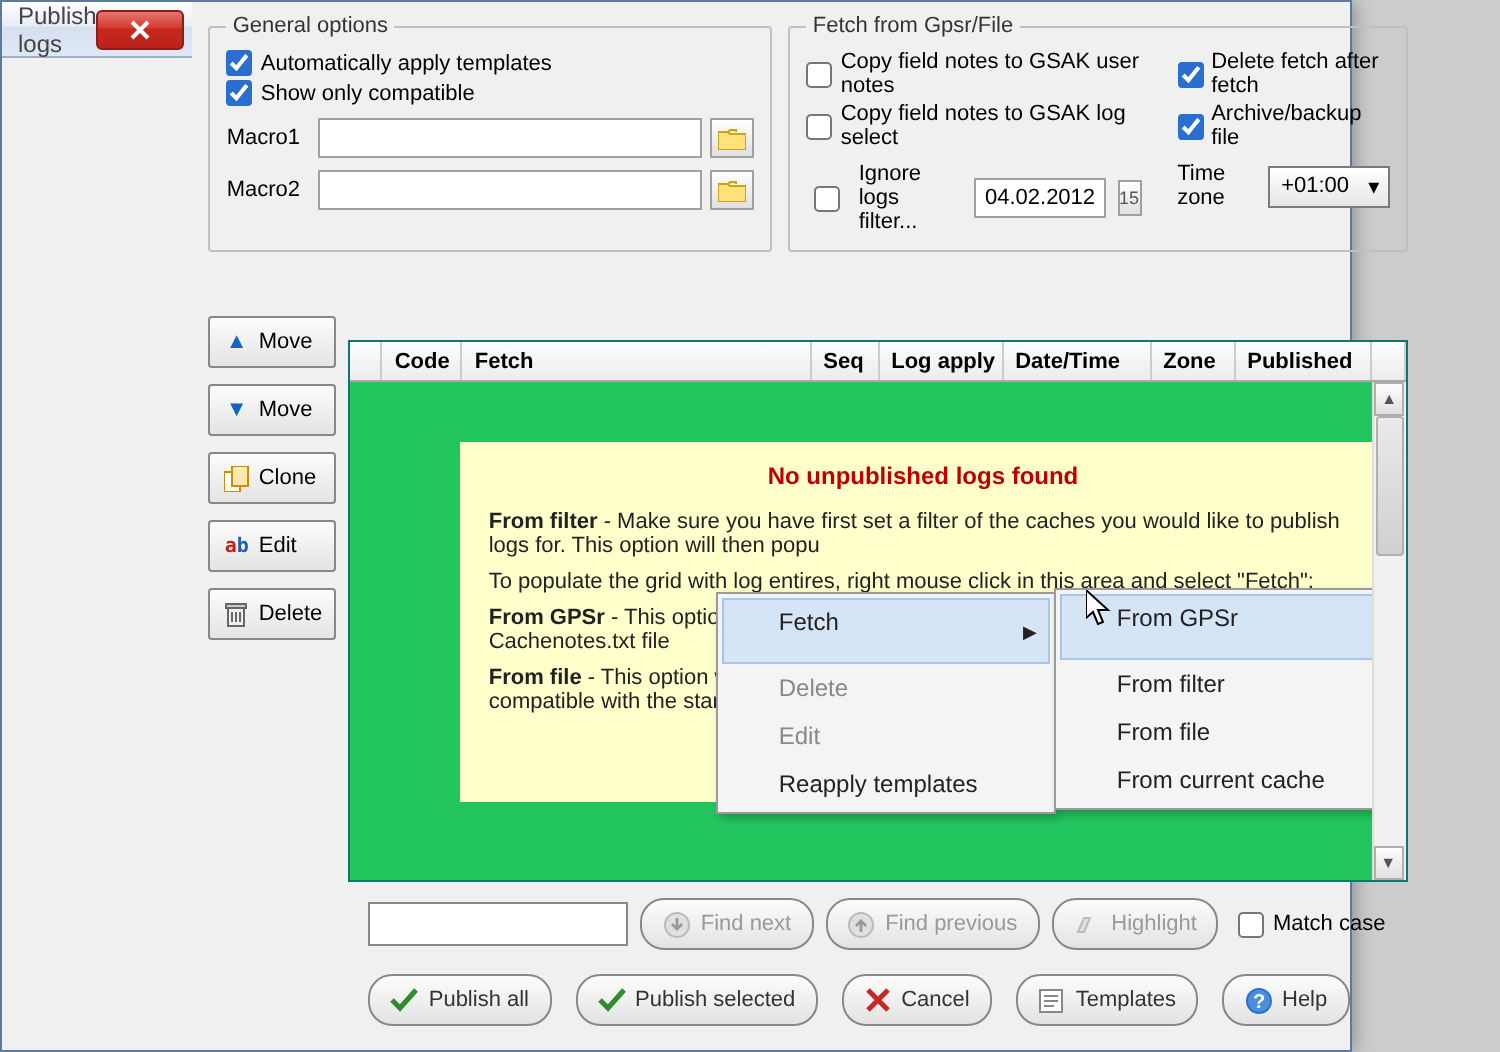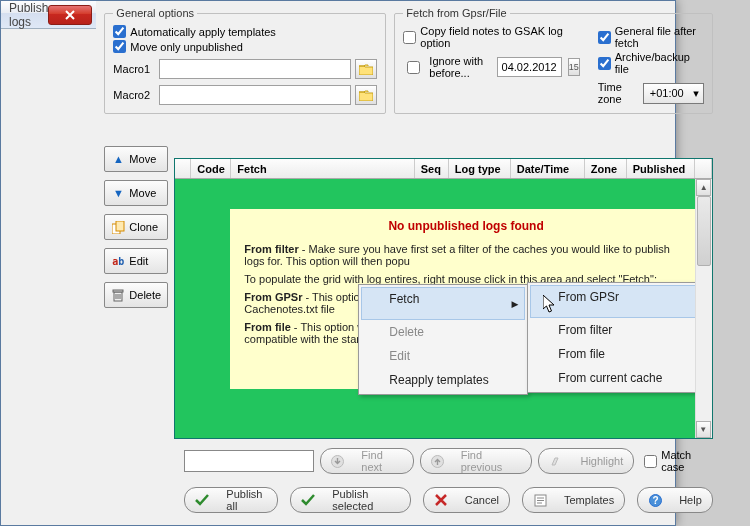--- a/index.html
+++ b/index.html
@@ -101,21 +101,21 @@
   }
   .ctx-item { padding:5px 22px 5px 28px; position:relative; white-space:nowrap; cursor:default;}
   .ctx-item.hover { background:#d6e5f5; border:1px solid #a8c7e8; padding:4px 21px 13px 27px;}
   .ctx-item .arrow { position:absolute; right:6px; top:50%; transform:translateY(-50%); font-size:9px;}
   .ctx-item.disabled { color:#888;}
   .submenu { left:168px; top:-3px;}
   .bottom-bar1 { display:flex; align-items:center; gap:6px; padding:4px 0 2px 80px;}
   .bottom-bar1 input[type=text]{ width:130px; height:22px; border:1px solid #888; background:#fff; padding:0 4px;}
   .btn {
     height:26px; border:1px solid #888; background:linear-gradient(#fcfcfc,#e3e3e3);
-    display:inline-flex; align-items:center; gap:17px; padding:4px 10px; font-size:11px; cursor:pointer;
+    display:inline-flex; align-items:center; gap:5px; padding:4px 10px; font-size:11px; cursor:pointer;
     border-radius:12px; color:#333;
   }
   .btn.disabled { color:#999;}
   .bottom-bar2 { display:flex; align-items:center; gap:12px; padding:6px 0 4px 80px;}
   .ico { width:14px; height:14px; display:inline-flex; align-items:center; justify-content:center;}
   .cursor-arrow {
     position:absolute; left:542px; top:294px; width:14px; height:20px; pointer-events:none; z-index:1000;
   }
   .scrollbar-v {
     position:absolute; right:0; top:0; bottom:0; width:17px;
@@ -145,21 +145,21 @@
     <div class="top-row">
 
       <fieldset class="general">
         <legend>General options</legend>
         <div class="chk-row">
           <input type="checkbox" checked="" style="">
           <label>Automatically apply templates</label>
         </div>
         <div class="chk-row">
           <input type="checkbox" checked="" style="">
-          <label>Move only unpublished</label>
+          <label>Show only compatible</label>
         </div>
         <div class="macro-row">
           <label>Macro1</label>
           <input type="text" style="">
           <div class="folder-btn">
             <svg width="14" height="11" viewBox="0 0 14 11">
                 <path d="M0 2 h5 l1 1 h8 v8 h-14 z" fill="#ffe27a" stroke="#c9a31a"></path>
                 <path d="M0 2 h5 l1 -1 h3 v1" fill="#ffe27a" stroke="#c9a31a"></path>
               </svg>
           </div>
@@ -175,35 +175,39 @@
           </div>
         </div>
       </fieldset>
 
       <fieldset class="fetch">
         <legend>Fetch from Gpsr/File</legend>
         <div class="fetch-grid">
           <div class="fetch-col">
             <div class="chk-row">
               <input type="checkbox" style="">
-              <label>Copy field notes to GSAK log option</label>
+              <label>Copy field notes to GSAK user notes</label>
+            </div>
+            <div class="chk-row">
+              <input type="checkbox" style="">
+              <label>Copy field notes to GSAK log select</label>
             </div>
             <div class="ignore-row">
               <input type="checkbox" style="">
-              <label>Ignore with before...</label>
+              <label>Ignore logs filter...</label>
               <span class="date-input">04.02.2012</span>
               <span class="date-ico">
                 <span>15</span>
               </span>
             </div>
           </div>
           <div class="fetch-col">
             <div class="chk-row">
               <input type="checkbox" checked="" style="">
-              <label>General file after fetch</label>
+              <label>Delete fetch after fetch</label>
             </div>
             <div class="chk-row">
               <input type="checkbox" checked="" style="">
               <label>Archive/backup file</label>
             </div>
             <div class="tz-row">
               <label>Time zone</label>
               <div class="tz-select">
                 <span>+01:00</span>
                 <span>▾</span>
@@ -251,21 +255,21 @@
           <span>Delete</span>
         </div>
       </div>
 
       <div class="grid-wrap">
         <div class="grid-head">
           <div class="gh" style="width:16px"></div>
           <div class="gh" style="width:40px">Code</div>
           <div class="gh" style="flex:1">Fetch</div>
           <div class="gh" style="width:34px">Seq</div>
-          <div class="gh" style="width:62px">Log type</div>
+          <div class="gh" style="width:62px">Log apply</div>
           <div class="gh" style="width:74px">Date/Time</div>
           <div class="gh" style="width:42px">Zone</div>
           <div class="gh" style="width:68px">Published</div>
           <div class="gh" style="width:17px"></div>
         </div>
         <div class="grid-body">
           <div class="yellow-box">
             <h3>No unpublished logs found</h3>
             <p><b>From filter</b><span> - Make sure you have first set a filter of the caches you would like to publish logs for. This option will then popu</span></p>
             <p>To populate the grid with log entires, right mouse click in this area and select "Fetch":</p>

